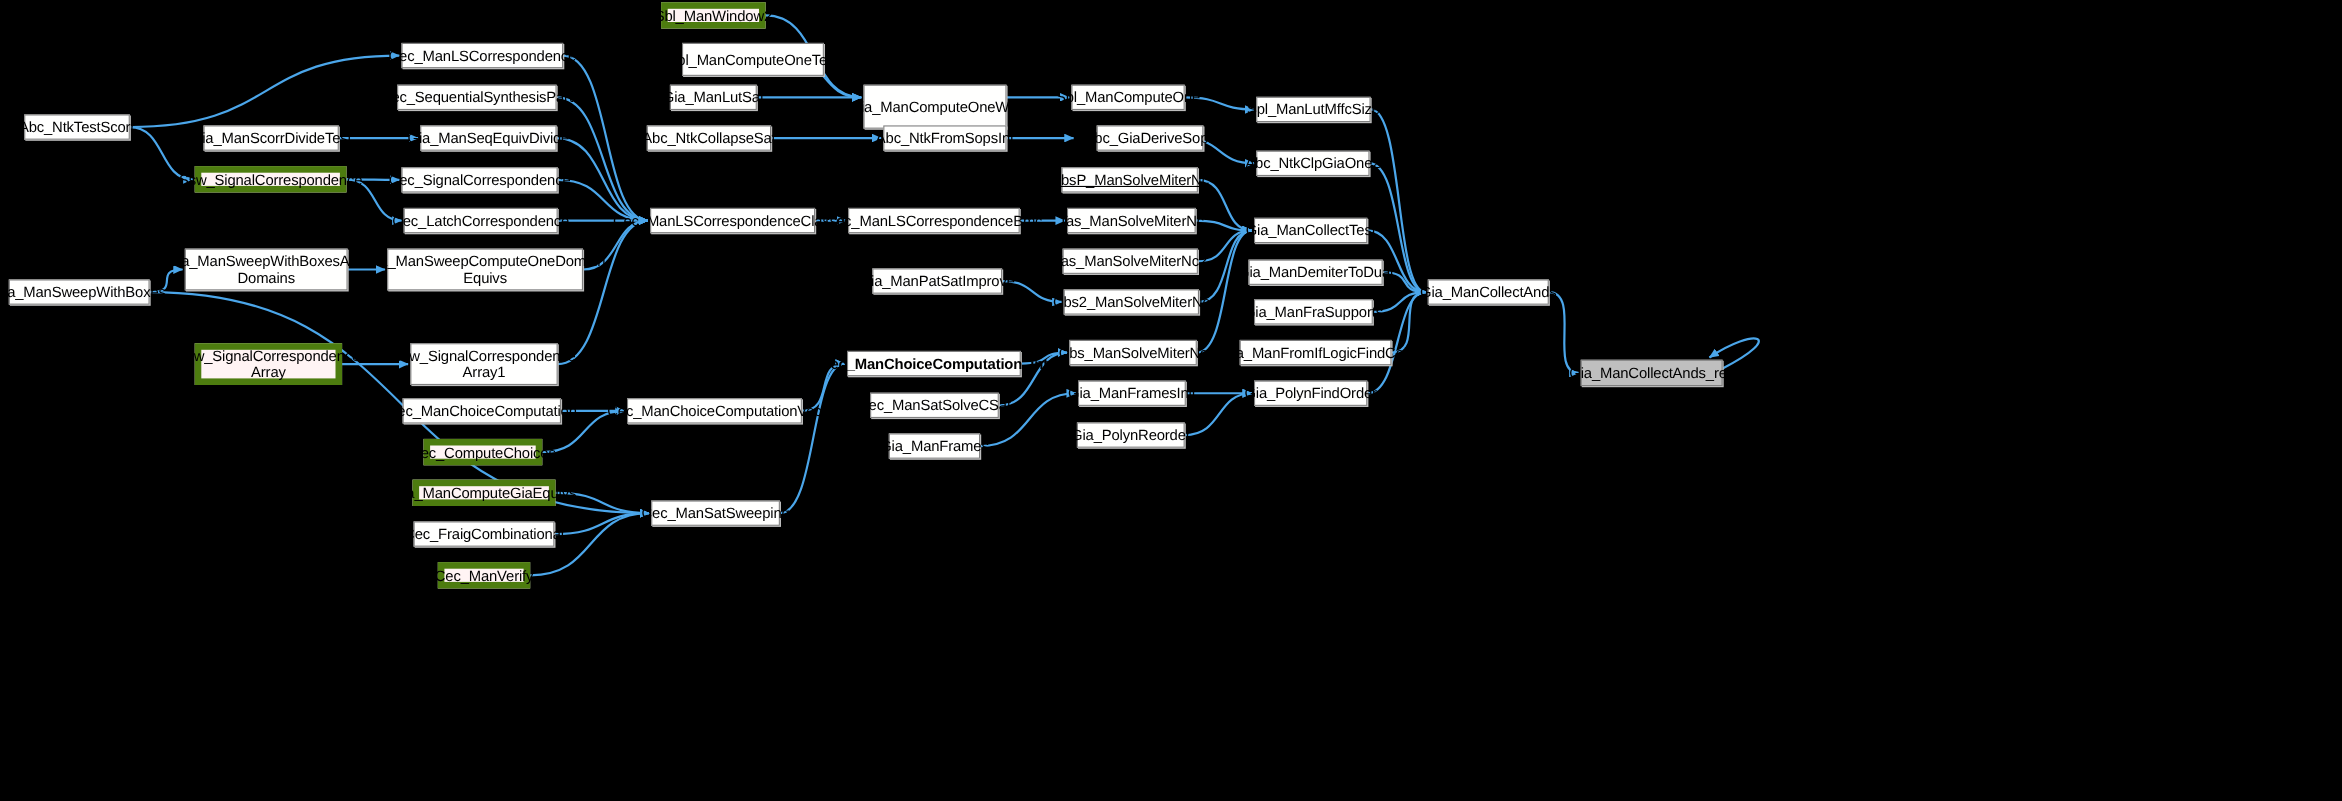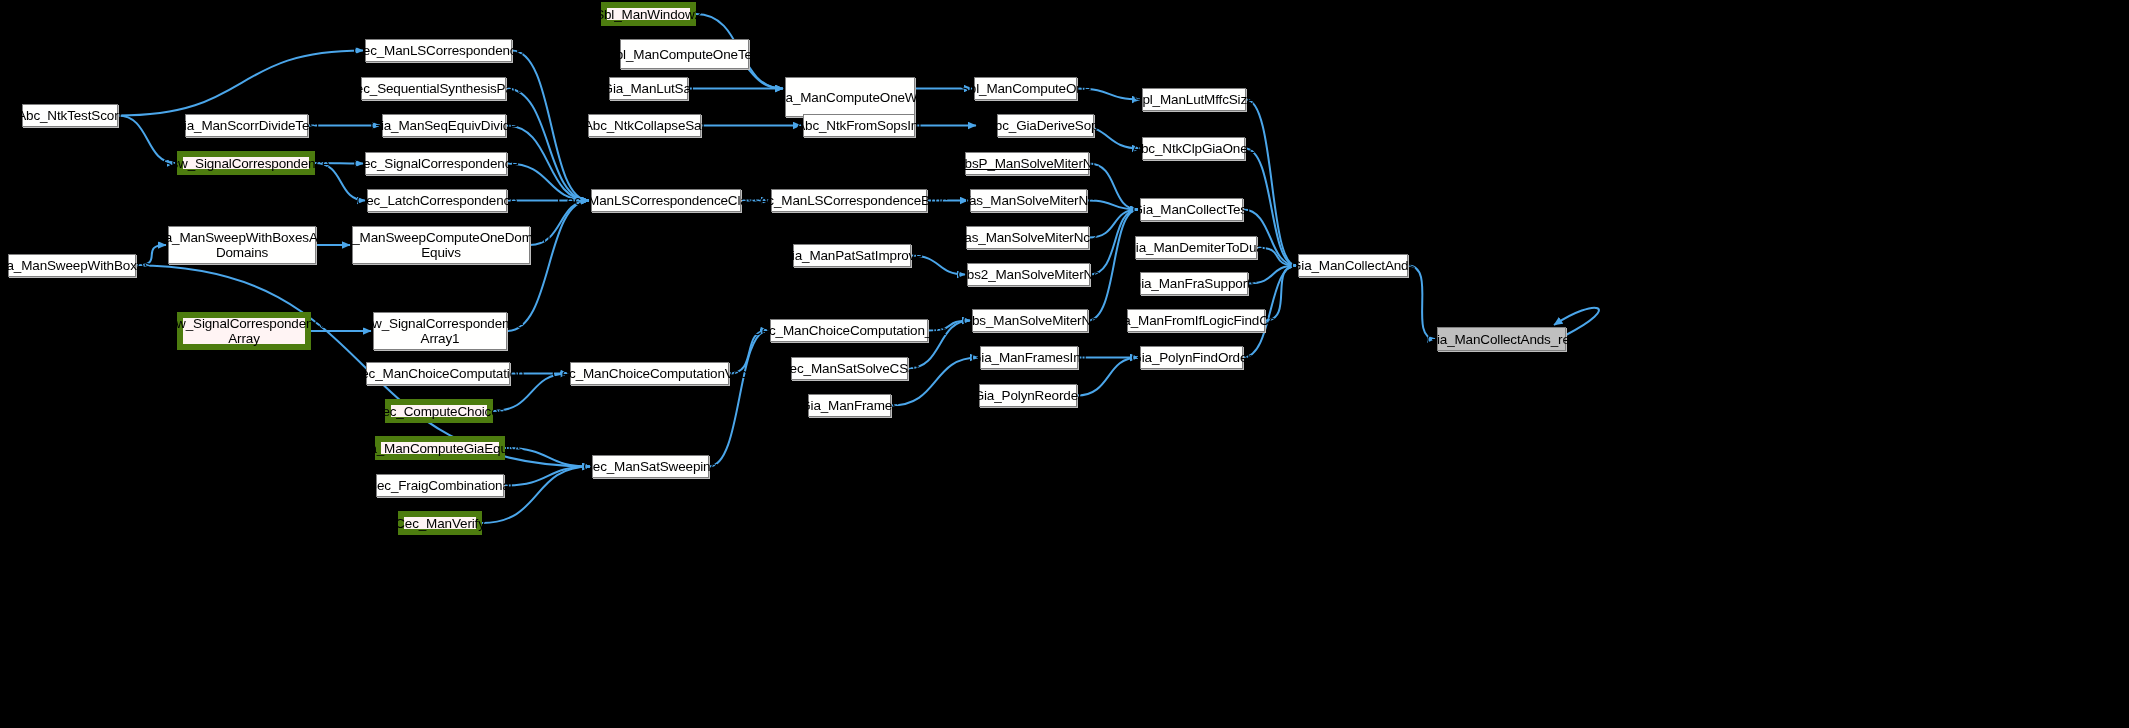--- a/index.html
+++ b/index.html
@@ -131,21 +131,21 @@
       <div class="node hl" style="left: 398px; top: 511px; width: 84px; height: 24px;">Cec_ManVerify</div>
       <div class="node" style="left: 592px; top: 455px; width: 117px; height: 23px;">Cec_ManSatSweeping</div>
       <div class="node hl" style="left: 601px; top: 2px; width: 95px; height: 24px;">Sbl_ManWindow2</div>
       <div class="node" style="left: 584px; top: 39px; width: 129px; height: 30px; margin-left: 36px;">Spl_ManComputeOneTest</div>
       <div class="node" style="left: 609px; top: 77px; width: 79px; height: 23px;">Gia_ManLutSat</div>
       <div class="node" style="left: 588px; top: 114px; width: 113px; height: 23px;">Abc_NtkCollapseSat</div>
       <div class="node" style="left: 785px; top: 77px; width: 130px; height: 40px;">Gia_ManComputeOneWin</div>
       <div class="node" style="left: 803px; top: 114px; width: 112px; height: 23px;">Abc_NtkFromSopsInt</div>
       <div class="node" style="left: 771px; top: 189px; width: 156px; height: 23px;">Cec_ManLSCorrespondenceBmc</div>
       <div class="node" style="left: 793px; top: 244px; width: 118px; height: 23px;">Gia_ManPatSatImprove</div>
-      <div class="node" style="left: 770px; top: 319px; width: 158px; height: 23px;">Cec_ManChoiceComputation_int</div>
+      <div class="node" style="left: 770px; top: 319px; width: 158px; height: 23px; font-weight: bold;">Cec_ManChoiceComputation_int</div>
       <div class="node" style="left: 791px; top: 357px; width: 117px; height: 23px;">Cec_ManSatSolveCSat</div>
       <div class="node" style="left: 808px; top: 394px; width: 83px; height: 23px;">Gia_ManFrames</div>
       <div class="node" style="left: 974px; top: 77px; width: 103px; height: 23px;">Spl_ManComputeOne</div>
       <div class="node" style="left: 978px; top: 114px; width: 97px; height: 23px; margin-left: 19px;">Abc_GiaDeriveSops</div>
       <div class="node" style="left: 965px; top: 152px; width: 124px; height: 23px; text-decoration: underline;">CbsP_ManSolveMiterNc</div>
       <div class="node" style="left: 970px; top: 189px; width: 117px; height: 23px;">Tas_ManSolveMiterNc</div>
       <div class="node" style="left: 966px; top: 226px; width: 123px; height: 23px;">Tas_ManSolveMiterNc2</div>
       <div class="node" style="left: 967px; top: 263px; width: 123px; height: 23px;">Cbs2_ManSolveMiterNc</div>
       <div class="node" style="left: 972px; top: 309px; width: 116px; height: 23px;">Cbs_ManSolveMiterNc</div>
       <div class="node" style="left: 980px; top: 346px; width: 98px; height: 23px;">Gia_ManFramesInit</div>

